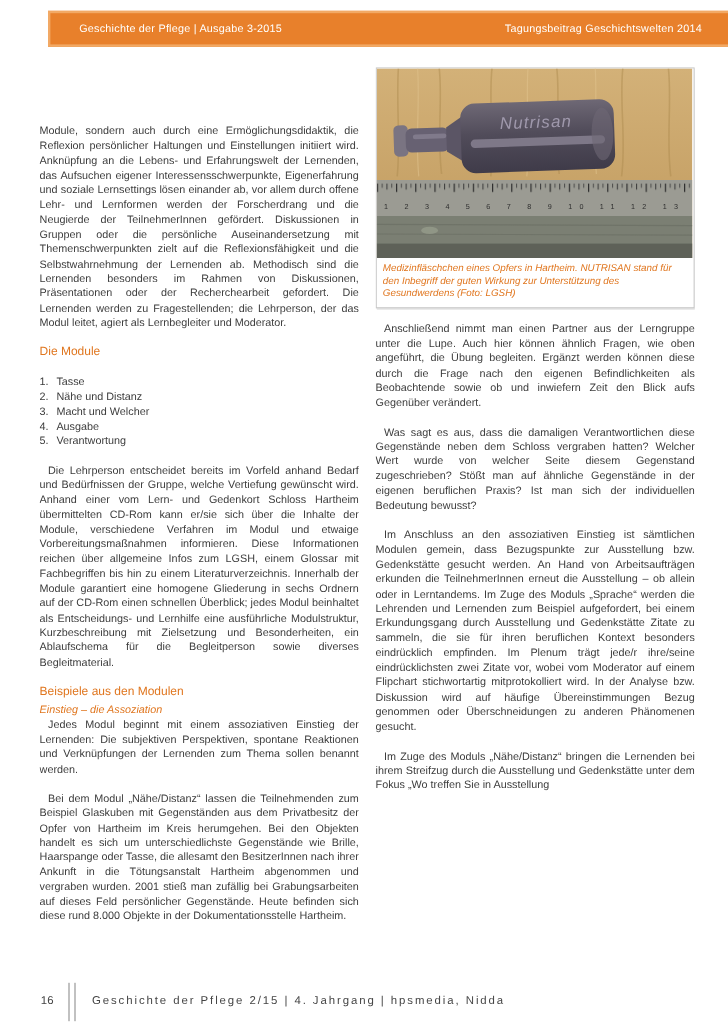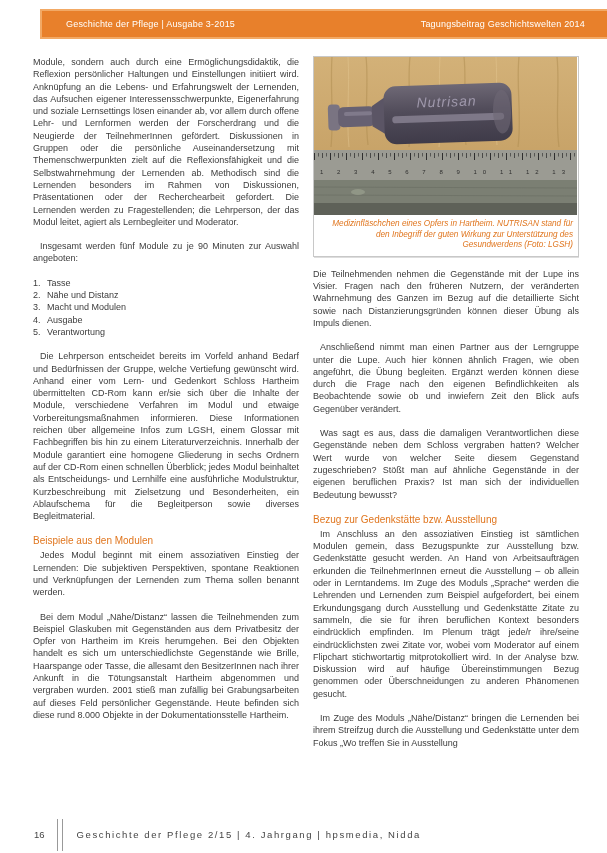--- a/index.html
+++ b/index.html
@@ -15,41 +15,41 @@
     padding:0 24px;
     margin-left:24px;
   }
   .col{
     position:absolute;top:56px;height:750px;width:266px;overflow:hidden;
     font-size:9px;line-height:12.3px;text-align:justify;
   }
   .col-left{left:33px;}
   .col-right{left:313px;}
   .para{margin:0 0 12px;text-indent:7px;}
-  .para.first{text-indent:0;}
+  .para.first{text-indent:0;margin-top:47px;}
   .para.tight{margin-bottom:0;}
   .heading{
     margin:3px 0 2px;font-size:10px;line-height:13px;
     color:#e0761f;font-weight:normal;text-align:left;
   }
   .subheading{
     color:#e0761f;font-style:italic;font-size:9px;line-height:12px;
     margin:0 0 1px;text-align:left;
   }
   .module-list{margin:0 0 12px;}
   .module-item{display:flex;text-align:left;}
   .module-item .num{width:14px;flex:none;}
   figure.photo-figure{
     margin:0 0 11px;border:1px solid #c8c8c8;background:#ffffff;
     box-shadow:1px 1px 0 #dddddd;
   }
   figure.photo-figure svg{display:block;}
   figcaption{
     padding:4px 5px 5px;color:#e0761f;font-style:italic;
-    font-size:8.2px;line-height:10.6px;text-align:right;
+    font-size:8.2px;line-height:10.6px;text-align:left;
   }
   .footer{
     position:absolute;left:0;top:816px;width:595px;height:37px;
     display:flex;align-items:center;font-size:9.5px;color:#444444;
   }
   .footer .page-num{margin-left:34px;}
   .footer .footer-divider{
     display:inline-block;width:4px;height:32px;margin:0 14px 0 12px;
     border-left:1px solid #999999;border-right:1px solid #999999;
   }
@@ -59,48 +59,49 @@
 <body>
 
 <div class="header-bar">
   <span>Geschichte der Pflege | Ausgabe 3-2015</span>
   <span>Tagungsbeitrag Geschichtswelten 2014</span>
 </div>
 
 <div class="col col-left">
   <p class="para first">Module, sondern auch durch eine Ermöglichungsdidaktik, die Reflexion persönlicher Haltungen und Einstellungen initiiert wird. Anknüpfung an die Lebens- und Erfahrungswelt der Lernenden, das Aufsuchen eigener Interessensschwerpunkte, Eigenerfahrung und soziale Lernsettings lösen einander ab, vor allem durch offene Lehr- und Lernformen werden der Forscherdrang und die Neugierde der TeilnehmerInnen gefördert. Diskussionen in Gruppen oder die persönliche Auseinandersetzung mit Themenschwerpunkten zielt auf die Reflexionsfähigkeit und die Selbstwahrnehmung der Lernenden ab. Methodisch sind die Lernenden besonders im Rahmen von Diskussionen, Präsentationen oder der Recherchearbeit gefordert. Die Lernenden werden zu Fragestellenden; die Lehrperson, der das Modul leitet, agiert als Lernbegleiter und Moderator.</p>
 
-  <p class="para tight">Insgesamt werden fünf Module zu je 90 Minuten zur Auswahl angeboten:</p>
+  <h3 class="heading">Die Module</h3>
 
   <div class="module-list" style="margin-top:12px;">
     <div class="module-item">
       <span class="num">1.</span>
       <span>Tasse</span>
     </div>
     <div class="module-item">
       <span class="num">2.</span>
       <span>Nähe und Distanz</span>
     </div>
     <div class="module-item">
       <span class="num">3.</span>
-      <span>Macht und Modulen</span>
+      <span>Macht und Welcher</span>
     </div>
     <div class="module-item">
       <span class="num">4.</span>
       <span>Ausgabe</span>
     </div>
     <div class="module-item">
       <span class="num">5.</span>
       <span>Verantwortung</span>
     </div>
   </div>
 
   <p class="para">Die Lehrperson entscheidet bereits im Vorfeld anhand Bedarf und Bedürfnissen der Gruppe, welche Vertiefung gewünscht wird. Anhand einer vom Lern- und Gedenkort Schloss Hartheim übermittelten CD-Rom kann er/sie sich über die Inhalte der Module, verschiedene Verfahren im Modul und etwaige Vorbereitungsmaßnahmen informieren. Diese Informationen reichen über allgemeine Infos zum LGSH, einem Glossar mit Fachbegriffen bis hin zu einem Literaturverzeichnis. Innerhalb der Module garantiert eine homogene Gliederung in sechs Ordnern auf der CD-Rom einen schnellen Überblick; jedes Modul beinhaltet als Entscheidungs- und Lernhilfe eine ausführliche Modulstruktur, Kurzbeschreibung mit Zielsetzung und Besonderheiten, ein Ablaufschema für die Begleitperson sowie diverses Begleitmaterial.</p>
 
   <h3 class="heading">Beispiele aus den Modulen</h3>
+  <div class="subheading">Einstieg – die Assoziation</div>
   <p class="para">Jedes Modul beginnt mit einem assoziativen Einstieg der Lernenden: Die subjektiven Perspektiven, spontane Reaktionen und Verknüpfungen der Lernenden zum Thema sollen benannt werden.</p>
   <p class="para">Bei dem Modul „Nähe/Distanz“ lassen die Teilnehmenden zum Beispiel Glaskuben mit Gegenständen aus dem Privatbesitz der Opfer von Hartheim im Kreis herumgehen. Bei den Objekten handelt es sich um unterschiedlichste Gegenstände wie Brille, Haarspange oder Tasse, die allesamt den BesitzerInnen nach ihrer Ankunft in die Tötungsanstalt Hartheim abgenommen und vergraben wurden. 2001 stieß man zufällig bei Grabungsarbeiten auf dieses Feld persönlicher Gegenstände. Heute befinden sich diese rund 8.000 Objekte in der Dokumentationsstelle Hartheim.</p>
 </div>
 
 <div class="col col-right">
   <figure class="photo-figure">
     <svg width="263" height="158" viewBox="0 0 263 158" aria-hidden="true">
       <defs>
         <linearGradient id="woodGrad" x1="0" y1="0" x2="0" y2="1">
           <stop offset="0" stop-color="#d3b178"></stop>
@@ -155,25 +156,23 @@
         <g stroke="#6d7166" stroke-width="1" opacity="0.8">
           <line x1="0" y1="130" x2="263" y2="131"></line>
           <line x1="0" y1="138" x2="263" y2="139"></line>
         </g>
         <ellipse cx="44" cy="135" rx="7" ry="3" fill="#9aa08f" opacity="0.7"></ellipse>
       </g>
     </svg>
     <figcaption>Medizinfläschchen eines Opfers in Hartheim. NUTRISAN stand für den Inbegriff der guten Wirkung zur Unterstützung des Gesundwerdens (Foto: LGSH)</figcaption>
   </figure>
 
-  <p class="para first">Die Teilnehmenden nehmen die Gegenstände mit der Lupe ins Visier. Fragen nach den früheren Nutzern, der veränderten Wahrnehmung des Ganzen im Bezug auf die detaillierte Sicht sowie nach Distanzierungsgründen können dieser Übung als Impuls dienen.</p>
   <p class="para">Anschließend nimmt man einen Partner aus der Lerngruppe unter die Lupe. Auch hier können ähnlich Fragen, wie oben angeführt, die Übung begleiten. Ergänzt werden können diese durch die Frage nach den eigenen Befindlichkeiten als Beobachtende sowie ob und inwiefern Zeit den Blick aufs Gegenüber verändert.</p>
   <p class="para">Was sagt es aus, dass die damaligen Verantwortlichen diese Gegenstände neben dem Schloss vergraben hatten? Welcher Wert wurde von welcher Seite diesem Gegenstand zugeschrieben? Stößt man auf ähnliche Gegenstände in der eigenen beruflichen Praxis? Ist man sich der individuellen Bedeutung bewusst?</p>
 
-  <h3 class="heading">Bezug zur Gedenkstätte bzw. Ausstellung</h3>
   <p class="para">Im Anschluss an den assoziativen Einstieg ist sämtlichen Modulen gemein, dass Bezugspunkte zur Ausstellung bzw. Gedenkstätte gesucht werden. An Hand von Arbeitsaufträgen erkunden die TeilnehmerInnen erneut die Ausstellung – ob allein oder in Lerntandems. Im Zuge des Moduls „Sprache“ werden die Lehrenden und Lernenden zum Beispiel aufgefordert, bei einem Erkundungsgang durch Ausstellung und Gedenkstätte Zitate zu sammeln, die sie für ihren beruflichen Kontext besonders eindrücklich empfinden. Im Plenum trägt jede/r ihre/seine eindrücklichsten zwei Zitate vor, wobei vom Moderator auf einem Flipchart stichwortartig mitprotokolliert wird. In der Analyse bzw. Diskussion wird auf häufige Übereinstimmungen Bezug genommen oder Überschneidungen zu anderen Phänomenen gesucht.</p>
   <p class="para">Im Zuge des Moduls „Nähe/Distanz“ bringen die Lernenden bei ihrem Streifzug durch die Ausstellung und Gedenkstätte unter dem Fokus „Wo treffen Sie in Ausstellung</p>
 </div>
 
 <div class="footer">
   <span class="page-num">16</span>
   <span class="footer-divider"></span>
   <span class="footer-text">Geschichte der Pflege 2/15 | 4. Jahrgang | hpsmedia, Nidda</span>
 </div>
 

